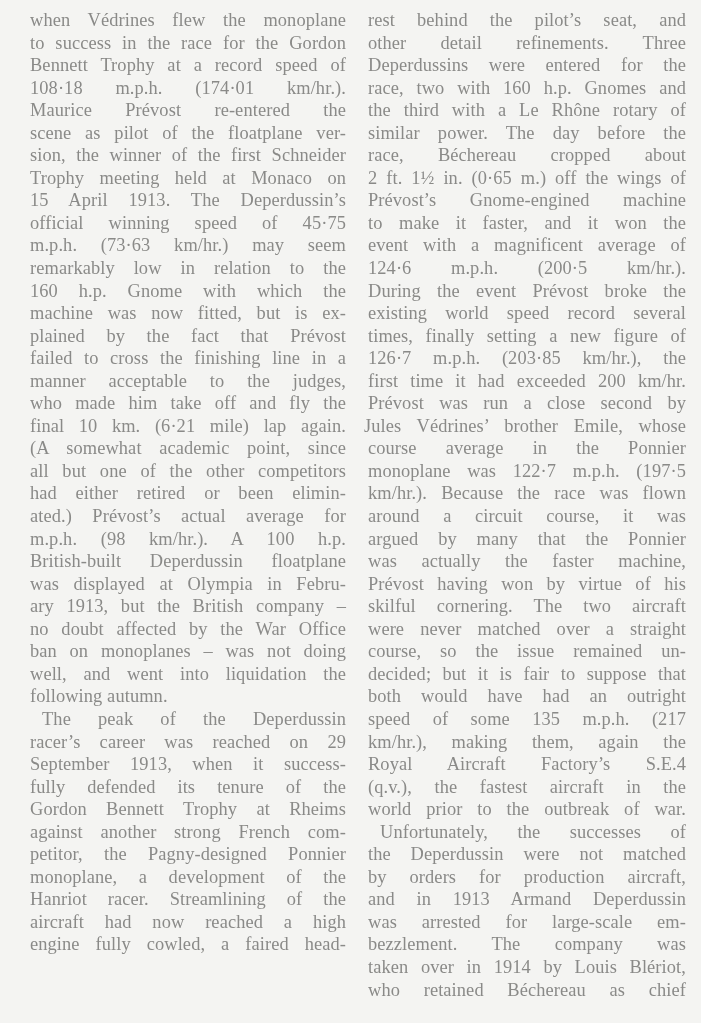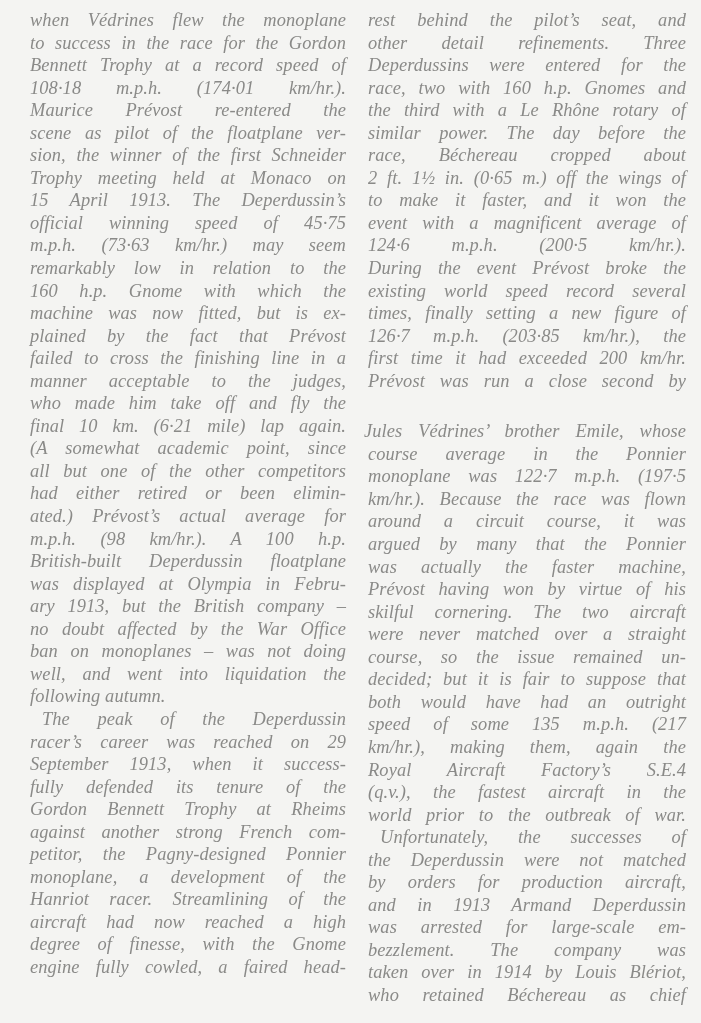--- a/index.html
+++ b/index.html
@@ -14,21 +14,20 @@
       position: relative;
       font-family: "Liberation Serif", "DejaVu Serif", serif;
       color: #8a8a88;
     }
     .page {
       position: absolute;
       top: 9px;
       left: 0;
       width: 627px;
       height: 1014px;
-      font-style: italic;
     }
     .column {
       position: absolute;
       top: 0;
       width: 316px;
     }
     .col-left { left: 30px; }
     .col-right { left: 368px; width: 318px; }
     .line {
       display: block;
@@ -41,21 +40,20 @@
       letter-spacing: 0.1px;
     }
     .line.last {
       text-align-last: left;
     }
     .line.indent {
       padding-left: 12px;
     }
     .line.outdent {
       margin-left: -4px;
-      margin-top: 28px;
     }
   </style>
 </head>
 <body>
 
 <div class="page">
   <div class="column col-left" id="col-left">
       <span class="line">when Védrines flew the monoplane</span>
       <span class="line">to success in the race for the Gordon</span>
       <span class="line">Bennett Trophy at a record speed of</span>
@@ -90,32 +88,32 @@
       <span class="line indent">The peak of the Deperdussin</span>
       <span class="line">racer’s career was reached on 29</span>
       <span class="line">September 1913, when it success-</span>
       <span class="line">fully defended its tenure of the</span>
       <span class="line">Gordon Bennett Trophy at Rheims</span>
       <span class="line">against another strong French com-</span>
       <span class="line">petitor, the Pagny-designed Ponnier</span>
       <span class="line">monoplane, a development of the</span>
       <span class="line">Hanriot racer. Streamlining of the</span>
       <span class="line">aircraft had now reached a high</span>
-      <span class="line">degree of finesse, with the Gnome</span>
       <span class="line">engine fully cowled, a faired head-</span>
     </div>
   <div class="column col-right" id="col-right">
       <span class="line">rest behind the pilot’s seat, and</span>
       <span class="line">other detail refinements. Three</span>
       <span class="line">Deperdussins were entered for the</span>
       <span class="line">race, two with 160 h.p. Gnomes and</span>
       <span class="line">the third with a Le Rhône rotary of</span>
       <span class="line">similar power. The day before the</span>
       <span class="line">race, Béchereau cropped about</span>
       <span class="line">2 ft. 1½ in. (0·65 m.) off the wings of</span>
+      <span class="line">Prévost’s Gnome-engined machine</span>
       <span class="line">to make it faster, and it won the</span>
       <span class="line">event with a magnificent average of</span>
       <span class="line">124·6 m.p.h. (200·5 km/hr.).</span>
       <span class="line">During the event Prévost broke the</span>
       <span class="line">existing world speed record several</span>
       <span class="line">times, finally setting a new figure of</span>
       <span class="line">126·7 m.p.h. (203·85 km/hr.), the</span>
       <span class="line">first time it had exceeded 200 km/hr.</span>
       <span class="line">Prévost was run a close second by</span>
       <span class="line outdent">Jules Védrines’ brother Emile, whose</span>

